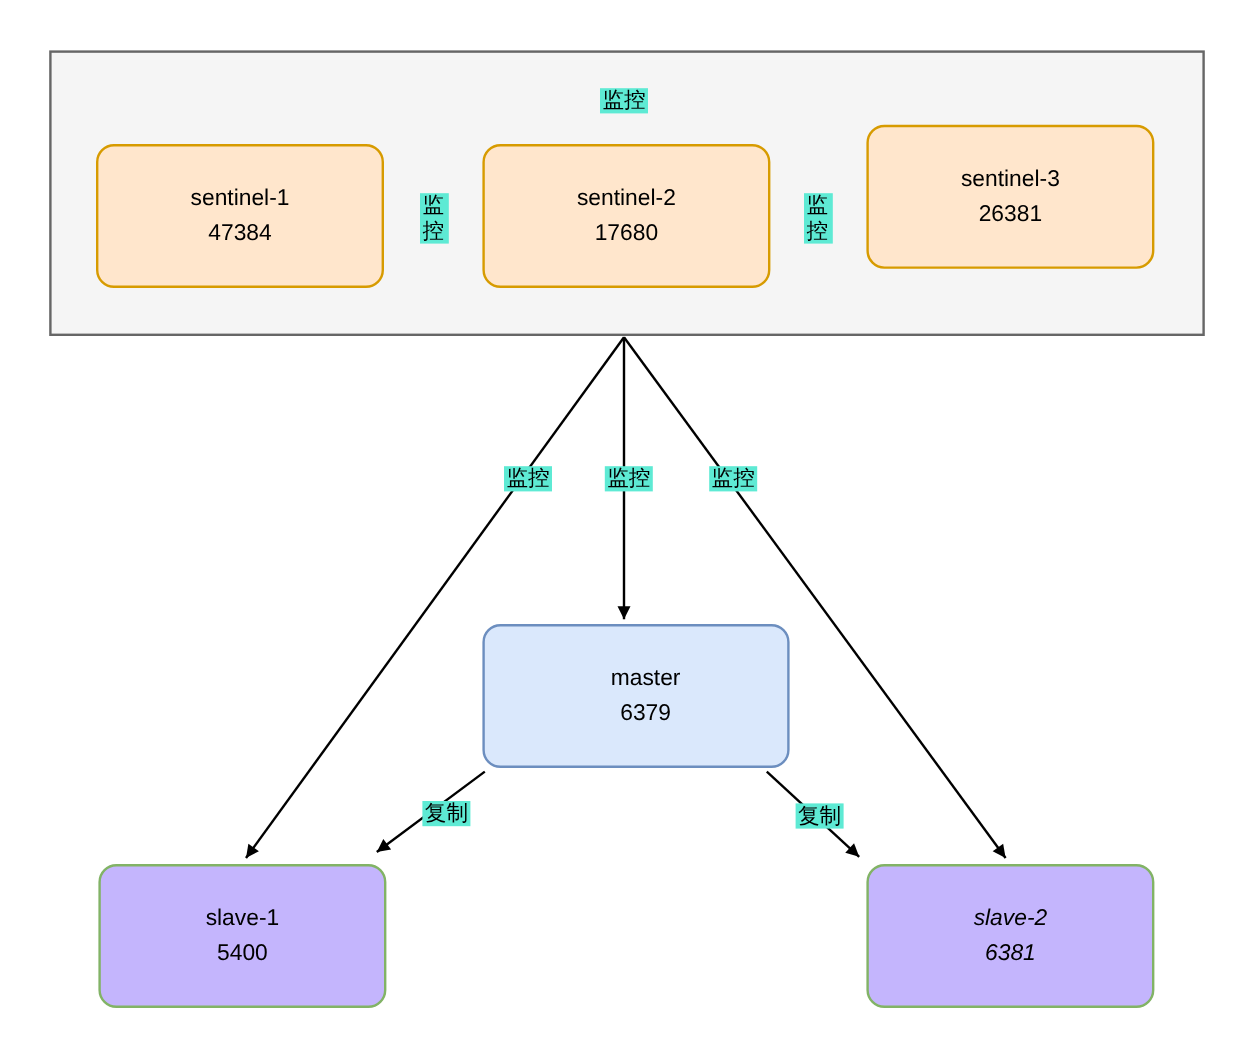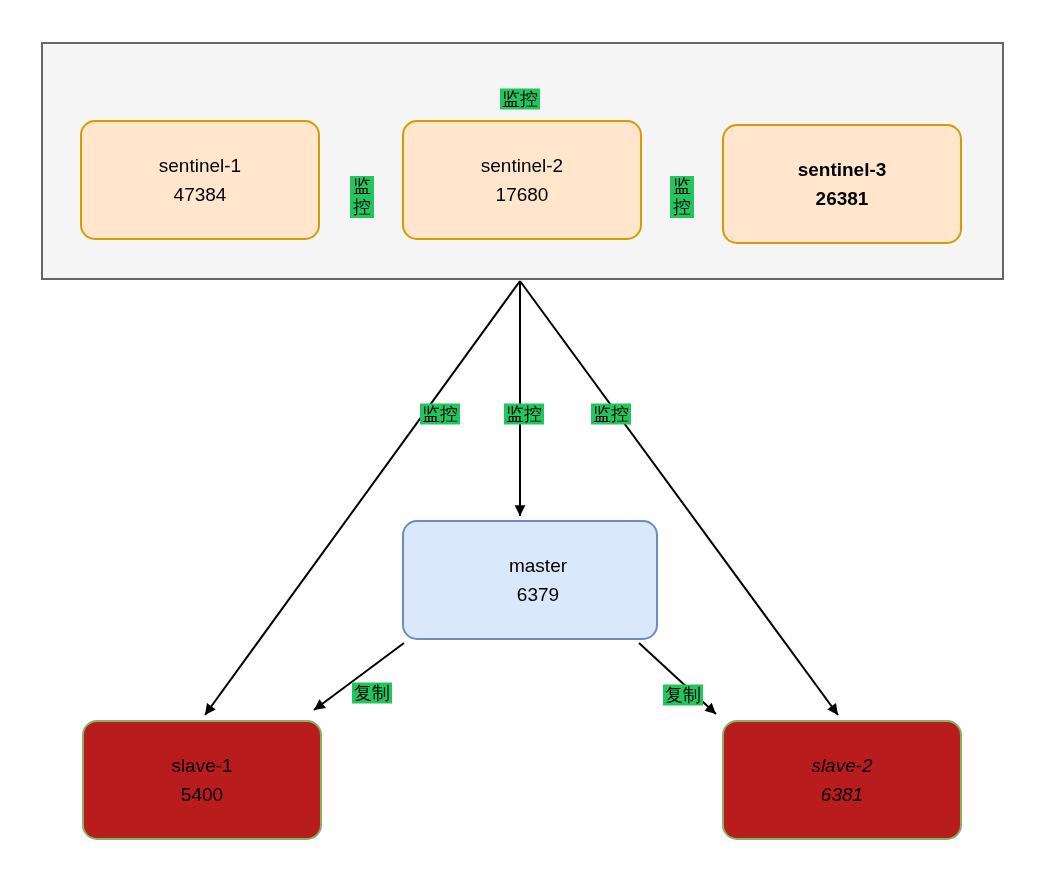--- a/index.html
+++ b/index.html
@@ -37,38 +37,36 @@
     flex-direction: column;
     align-items: center;
     justify-content: center;
     font-size: 19px;
     line-height: 29px;
     color: #000000;
     text-align: center;
   }
   .node.sentinel { background: #FFE6CC; border-color: #D79B00; }
   .node.master   { background: #DAE8FC; border-color: #6C8EBF; }
-  .node.slave    { background: #b91c1c; border-color: #82B366; text-align: right; }
+  .node.slave    { background: #c4b5fd; border-color: #82B366; text-align: right; }
   .node-sentinel1 { left: 80px;  top: 120px; }
   .node-sentinel2 { left: 402px; top: 120px; }
-  .node-sentinel3 { left: 722px; top: 124px; font-weight: bold; }
+  .node-sentinel3 { left: 722px; top: 104px; }
   .node-master    { left: 402px; top: 520px; padding-left: 16px; }
   .node-slave1    { left: 82px;  top: 720px; }
   .node-slave2    { left: 722px; top: 720px; font-style: italic; }
   .edge-label {
     position: absolute;
     transform: translate(-50%, -50%);
-    background: #22c55e;
+    background: #5eead4;
     color: #000000;
     font-size: 18px;
     line-height: 21px;
     padding: 0 2px;
-    text-align: center;
     white-space: nowrap;
-    margin-top: 15px;
   }
   .edge-label.stacked {
     width: 20px;
     white-space: normal;
     word-break: break-all;
   }
   .lbl-monitor-top   { left: 520px; top: 84px; }
   .lbl-monitor-s1s2  { left: 362px; top: 182px; }
   .lbl-monitor-s2s3  { left: 682px; top: 182px; }
   .lbl-monitor-left  { left: 440px; top: 399px; }

